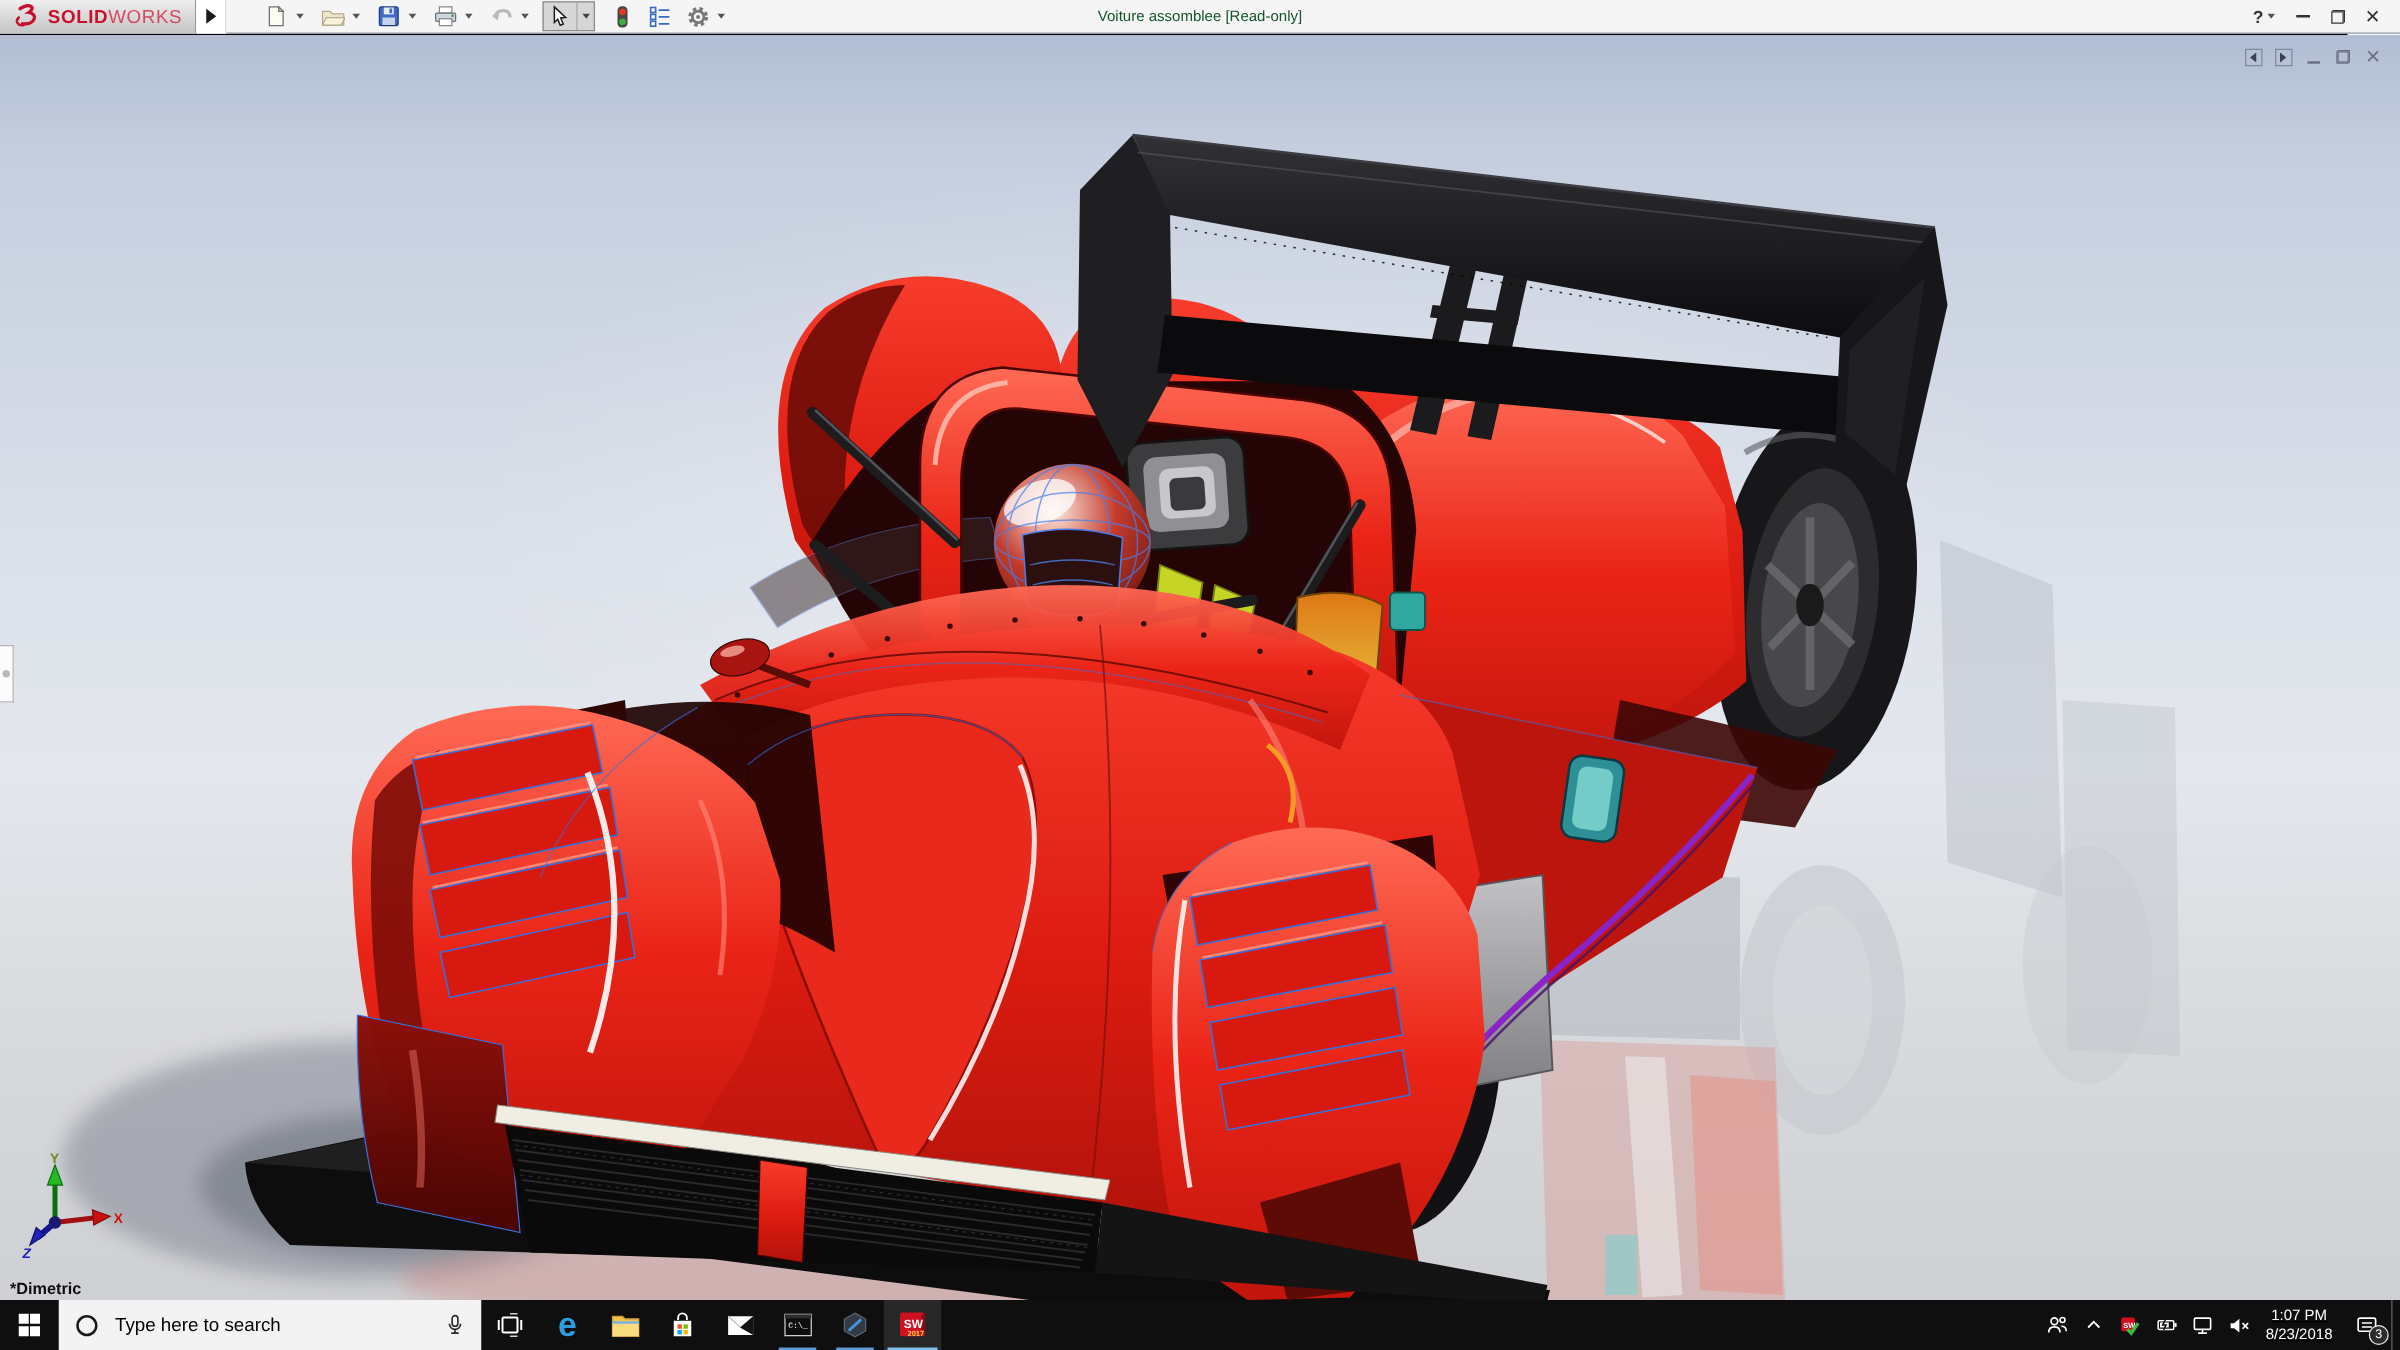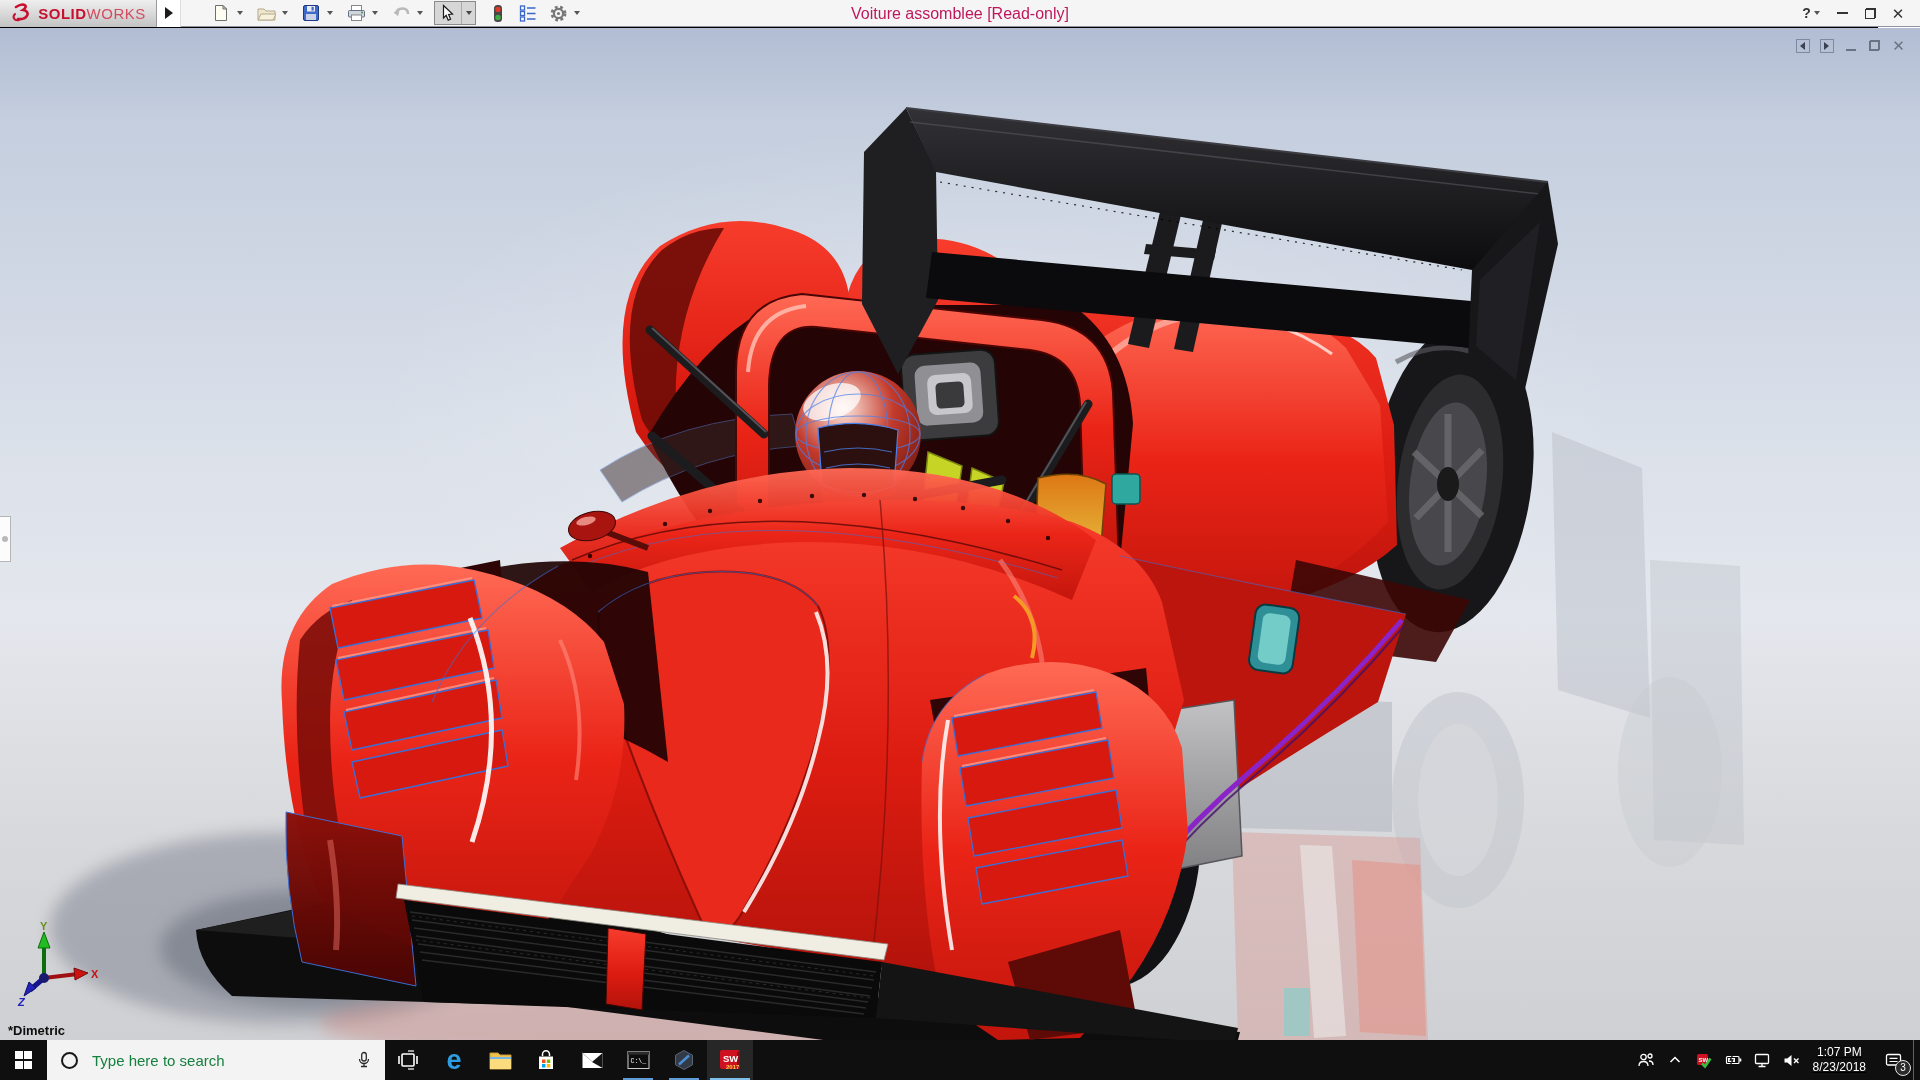--- a/index.html
+++ b/index.html
@@ -18,21 +18,21 @@
             display:flex; align-items:center; justify-content:center; }
   .tri-right { width:0; height:0; border-left:8px solid #1a1a1a; border-top:6px solid transparent; border-bottom:6px solid transparent; }
   .tools { display:flex; align-items:center; margin-left:28px; }
   .tb { width:24px; height:23px; border:none; background:transparent; display:flex; align-items:center; justify-content:center; cursor:pointer; }
   .caret { width:13px; height:23px; border:none; background:transparent; display:flex; align-items:center; justify-content:center; margin-right:8px; cursor:pointer; }
   .caret::after { content:""; width:0; height:0; border-top:4px solid #555; border-left:3.5px solid transparent; border-right:3.5px solid transparent; }
   .sel-wrap { display:flex; align-items:center; background:#d6d6d6; border:1px solid #8a8a8a; height:24px; margin-right:2px; }
   .sel-wrap .tb { width:26px; }
   .sel-caret { width:14px; height:22px; border-left:1px solid #aaa; display:flex; align-items:center; justify-content:center; }
   .sel-caret::after { content:""; width:0; height:0; border-top:4px solid #444; border-left:3.5px solid transparent; border-right:3.5px solid transparent; }
-  .title { position:absolute; left:50%; transform:translateX(-50%); top:0; line-height:27px; font-size:16px; color:#be185d; white-space:nowrap; }
+  .title { position:absolute; left:50%; transform:translateX(-50%); top:0; line-height:27px; font-size:12px; color:#14532d; white-space:nowrap; }
   .wincontrols { margin-left:auto; display:flex; align-items:center; gap:0; padding-right:8px; }
   .wc { border:none; background:transparent; width:28px; height:26px; display:flex; align-items:center; justify-content:center; cursor:pointer; color:#333; }
   .help-btn { font-size:14px; font-weight:700; width:34px; gap:3px; }
   .caret-sm { width:0; height:0; border-top:4px solid #555; border-left:3.5px solid transparent; border-right:3.5px solid transparent; }
   .min-glyph { width:11px; height:2px; background:#333; }
   .restore-glyph { position:relative; width:11px; height:11px; }
   .restore-glyph::before { content:""; position:absolute; right:0; top:0; width:8px; height:8px; border:1.4px solid #333; }
   .restore-glyph::after { content:""; position:absolute; left:0; bottom:0; width:8px; height:8px; border:1.4px solid #333; background:#f5f5f5; }
   .close-glyph { font-size:15px; color:#333; line-height:1; }
 
@@ -57,21 +57,21 @@
   .triad { position:absolute; left:16px; bottom:32px; }
   .view-label { position:absolute; left:8px; bottom:2px; font-size:13px; font-weight:700; color:#0d0d0d; }
 
   
   .taskbar { position:absolute; bottom:0; left:0; width:1920px; height:40px; background:#0f0f10; display:flex; align-items:stretch; z-index:40; }
   .start { width:47px; border:none; background:transparent; cursor:pointer; display:flex; align-items:center; justify-content:center; }
   .winlogo { display:grid; grid-template-columns:8px 8px; grid-template-rows:8px 8px; gap:1.5px; }
   .winlogo span { background:#fff; }
   .search { width:338px; background:#f3f3f3; display:flex; align-items:center; cursor:text; }
   .cortana { width:17px; height:17px; border:2.6px solid #191919; border-radius:50%; margin:0 14px 0 14px; }
-  .search-text { font-size:15px; color:#15803d; flex:1; }
+  .search-text { font-size:15px; color:#000000; flex:1; }
   .mic { margin-right:12px; }
   .apps { display:flex; }
   .app { position:relative; width:46px; border:none; background:transparent; cursor:pointer; display:flex; align-items:center; justify-content:center; }
   .app.active { background:rgba(255,255,255,.10); }
   .ind { position:absolute; bottom:0; left:8px; right:8px; height:2.5px; background:#5f9bd5; }
   .app.active .ind { left:3px; right:3px; background:#7fc0ea; }
   .edge-e { color:#2e9ce0; font-size:27px; font-weight:700; line-height:1; }
   .tray { margin-left:auto; display:flex; align-items:stretch;text-decoration:underline; }
   .trayb { border:none; background:transparent; cursor:pointer; width:29px; display:flex; align-items:center; justify-content:center; }
   .clock { border:none; background:transparent; cursor:pointer; display:flex; flex-direction:column; justify-content:center; align-items:center; color:#fff; font-size:12px; line-height:15px; padding:0 7px; white-space:nowrap; }

